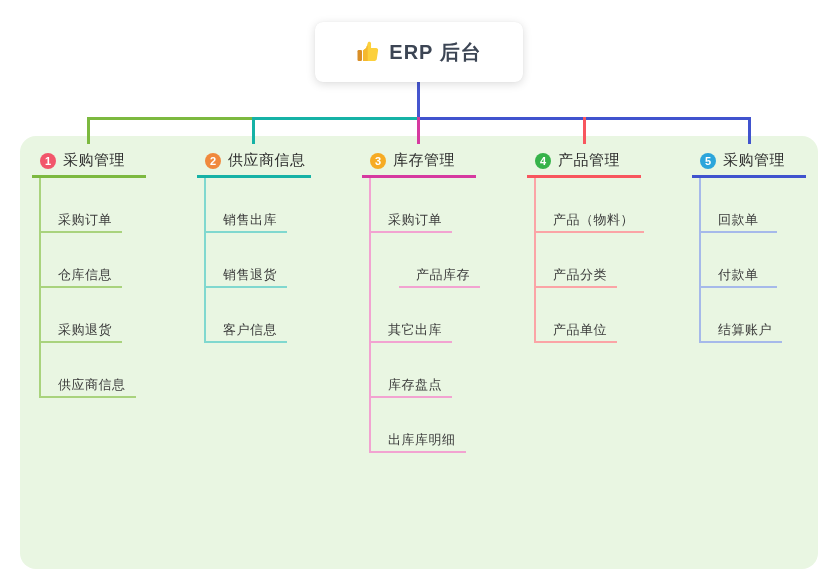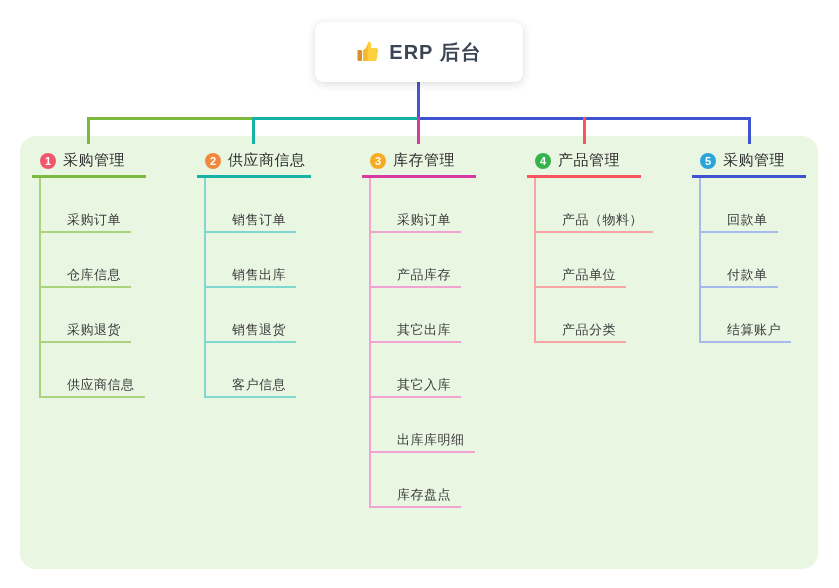--- a/index.html
+++ b/index.html
@@ -35,21 +35,21 @@
   .branch-title{box-sizing:border-box;width:114px;height:32px;border-bottom:3px solid #999;
     display:flex;align-items:center;padding-left:8px;}
   .badge{width:16px;height:16px;border-radius:50%;flex:0 0 16px;
     display:flex;align-items:center;justify-content:center;
     color:#ffffff;font-size:11px;font-weight:600;margin-right:7px;}
   .branch-label{font-size:15px;font-weight:500;color:#2e2e2e;letter-spacing:0.5px;white-space:nowrap;}
 
   .children{margin-left:7px;border-left:2px solid #ccc;}
   .child{height:55px;display:flex;align-items:flex-end;}
   .child-node{box-sizing:border-box;min-width:76px;width:fit-content;border-bottom:2px solid #ccc;
-    padding:0 10px 3px 26px;font-size:13px;color:#3b3b3b;letter-spacing:0.5px;
+    padding:0 10px 3px 17px;font-size:13px;color:#3b3b3b;letter-spacing:0.5px;
     line-height:1.25;white-space:nowrap;}
 </style>
 </head>
 <body>
 
 <div class="canvas">
 
   <div class="panel" style="background-color: rgb(233, 246, 226);"></div>
 
   <div class="line root-v" style="background-color: rgb(70, 86, 207);"></div>
@@ -92,23 +92,20 @@
     </div>
   </div>
 
   <div class="branch branch-2">
     <div class="branch-title" style="border-bottom-color: rgb(22, 178, 166);">
       <span class="badge" style="background-color: rgb(240, 137, 61);">2</span>
       <span class="branch-label">供应商信息</span>
     </div>
     <div class="children" style="border-left-color: rgb(128, 216, 207);">
       <div class="child">
-        <div class="child-node" style="border-bottom-color: rgb(128, 216, 207);">销售订单</div>
-        </div>
-      <div class="child">
         <div class="child-node" style="border-bottom-color: rgb(128, 216, 207);">销售出库</div>
         </div>
       <div class="child">
         <div class="child-node" style="border-bottom-color: rgb(128, 216, 207);">销售退货</div>
         </div>
       <div class="child">
         <div class="child-node" style="border-bottom-color: rgb(128, 216, 207);">客户信息</div>
         </div>
     </div>
   </div>
@@ -116,51 +113,48 @@
   <div class="branch branch-3">
     <div class="branch-title" style="border-bottom-color: rgb(214, 58, 160);">
       <span class="badge" style="background-color: rgb(246, 171, 35);">3</span>
       <span class="branch-label">库存管理</span>
     </div>
     <div class="children" style="border-left-color: rgb(242, 163, 209);">
       <div class="child">
         <div class="child-node" style="border-bottom-color: rgb(242, 163, 209);">采购订单</div>
         </div>
       <div class="child">
-        <div class="child-node" style="border-bottom-color: rgb(242, 163, 209);">产品库存</div>
+        <div class="child-node" style="border-bottom-color: rgb(242, 163, 209); margin-left: 28px;">产品库存</div>
         </div>
       <div class="child">
         <div class="child-node" style="border-bottom-color: rgb(242, 163, 209);">其它出库</div>
         </div>
       <div class="child">
-        <div class="child-node" style="border-bottom-color: rgb(242, 163, 209);">其它入库</div>
+        <div class="child-node" style="border-bottom-color: rgb(242, 163, 209);">库存盘点</div>
         </div>
       <div class="child">
         <div class="child-node" style="border-bottom-color: rgb(242, 163, 209);">出库库明细</div>
-        </div>
-      <div class="child">
-        <div class="child-node" style="border-bottom-color: rgb(242, 163, 209);">库存盘点</div>
         </div>
     </div>
   </div>
 
   <div class="branch branch-4">
     <div class="branch-title" style="border-bottom-color: rgb(248, 86, 94);">
       <span class="badge" style="background-color: rgb(54, 179, 74);">4</span>
       <span class="branch-label">产品管理</span>
     </div>
     <div class="children" style="border-left-color: rgb(251, 164, 166);">
       <div class="child">
         <div class="child-node" style="border-bottom-color: rgb(251, 164, 166);">产品（物料）</div>
         </div>
       <div class="child">
-        <div class="child-node" style="border-bottom-color: rgb(251, 164, 166);">产品单位</div>
+        <div class="child-node" style="border-bottom-color: rgb(251, 164, 166);">产品分类</div>
         </div>
       <div class="child">
-        <div class="child-node" style="border-bottom-color: rgb(251, 164, 166);">产品分类</div>
+        <div class="child-node" style="border-bottom-color: rgb(251, 164, 166);">产品单位</div>
         </div>
     </div>
   </div>
 
   <div class="branch branch-5">
     <div class="branch-title" style="border-bottom-color: rgb(64, 83, 206);">
       <span class="badge" style="background-color: rgb(43, 165, 219);">5</span>
       <span class="branch-label">采购管理</span>
     </div>
     <div class="children" style="border-left-color: rgb(166, 185, 234);">

